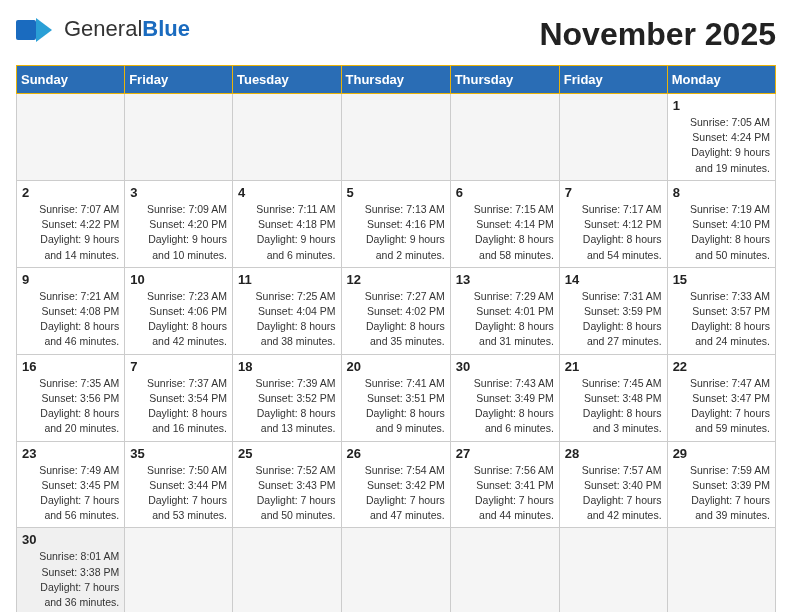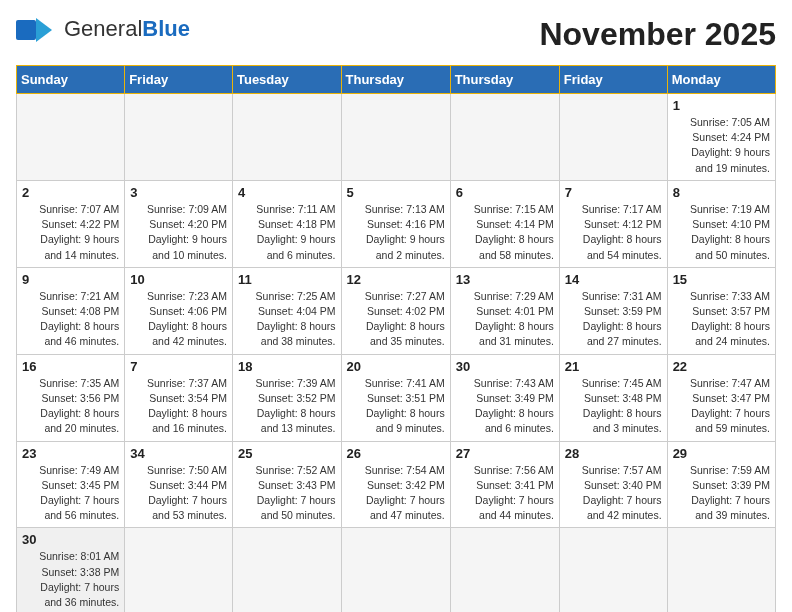--- a/index.html
+++ b/index.html
@@ -259,21 +259,21 @@
         </td>
       </tr>
       <tr class="week-row">
         <td>
           <div class="day-number">23</div>
           <div class="day-info">Sunrise: 7:49 AM
 Sunset: 3:45 PM
 Daylight: 7 hours and 56 minutes.</div>
         </td>
         <td>
-          <div class="day-number">34</div>
+          <div class="day-number">35</div>
           <div class="day-info">Sunrise: 7:50 AM
 Sunset: 3:44 PM
 Daylight: 7 hours and 53 minutes.</div>
         </td>
         <td>
           <div class="day-number">25</div>
           <div class="day-info">Sunrise: 7:52 AM
 Sunset: 3:43 PM
 Daylight: 7 hours and 50 minutes.</div>
         </td>

